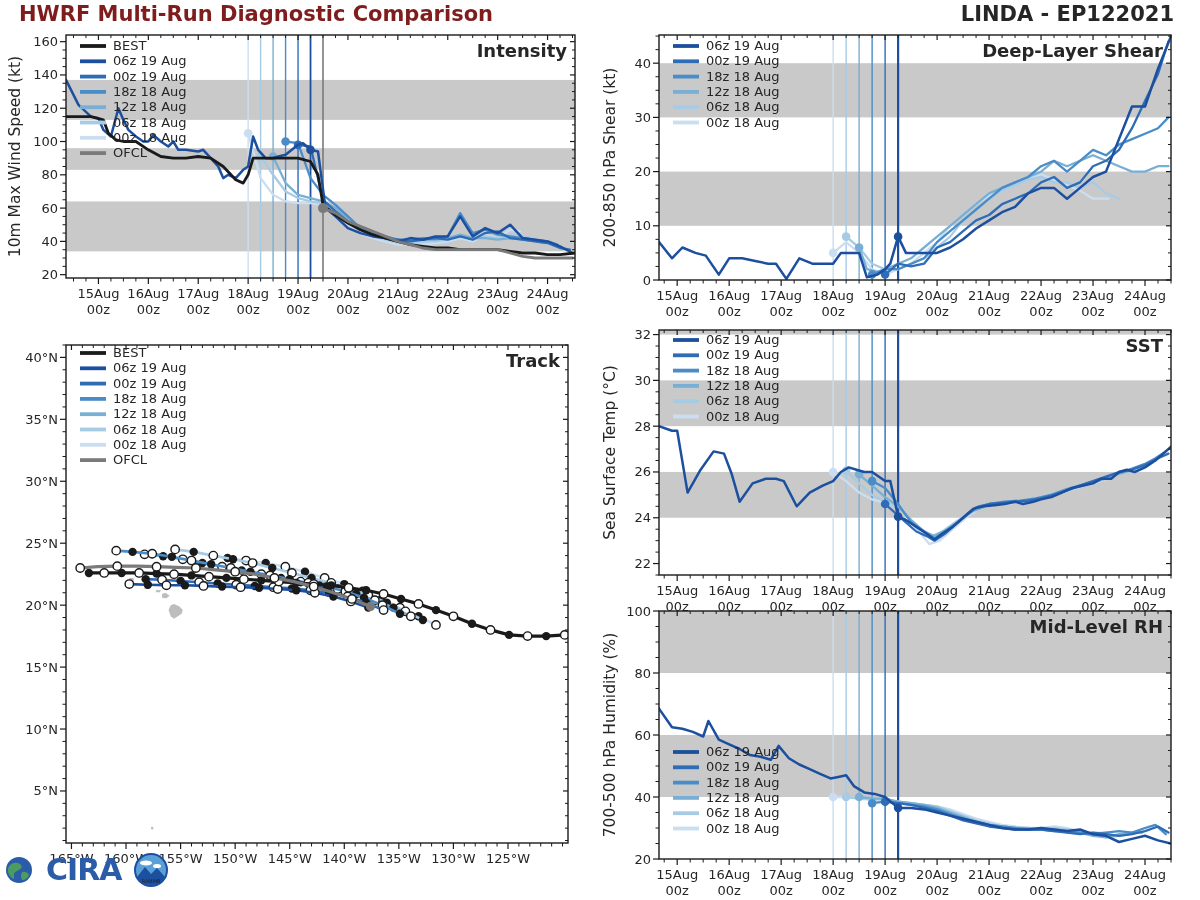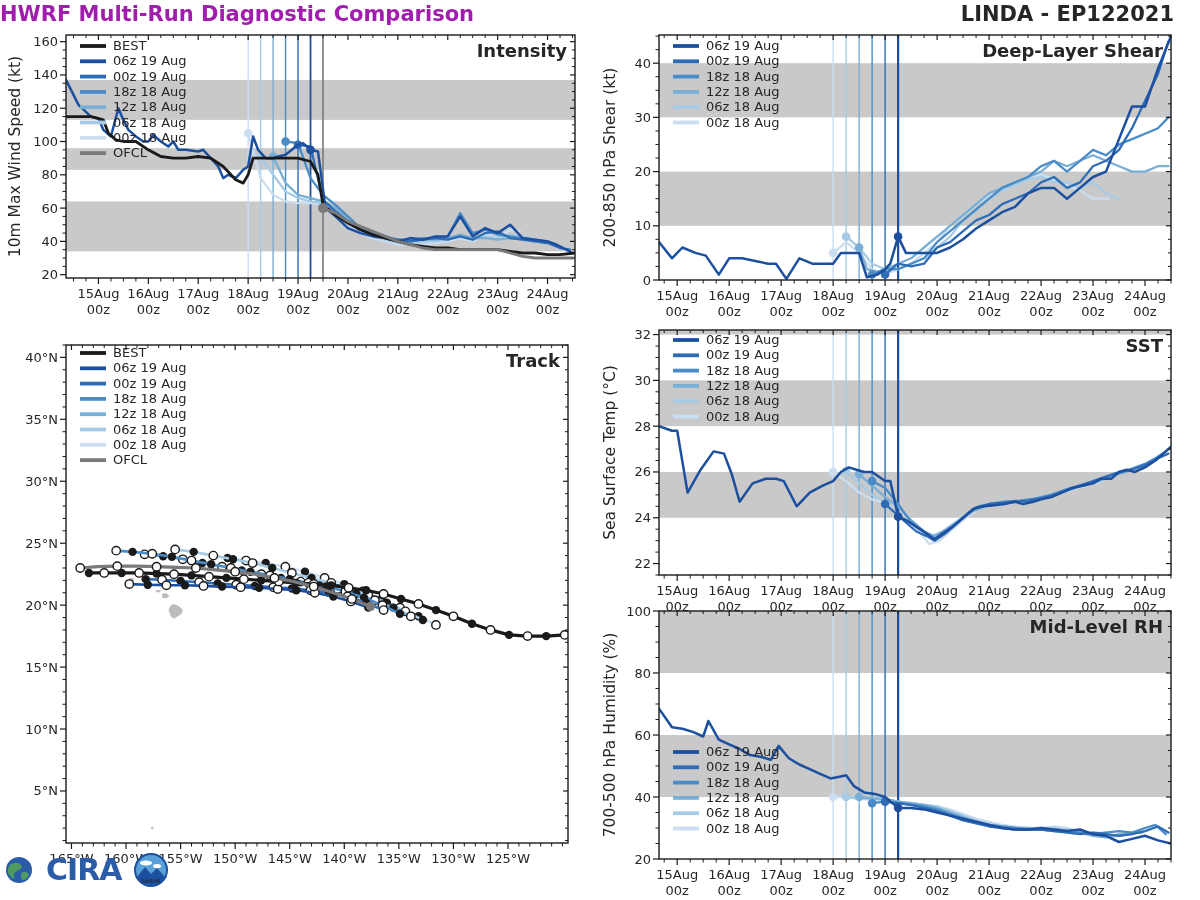--- a/index.html
+++ b/index.html
@@ -1,19 +1,19 @@
 <!DOCTYPE html>
 <html><head>
 <meta charset="utf-8">
 <style>
   html,body{margin:0;padding:0;background:#fff;}
   #page{position:relative;width:1200px;height:900px;background:#fff;overflow:hidden;
         font-family:"DejaVu Sans","Liberation Sans",sans-serif;}
   #fig{position:absolute;left:0;top:0;}
-  .main-title{position:absolute;top:2px;left:0;font-size:21px;font-weight:bold;color:#a21caf;}
+  .main-title{position:absolute;top:2px;left:19px;font-size:21px;font-weight:bold;color:#7f1d1d;}
   .storm-title{position:absolute;top:2px;right:26px;font-size:21px;font-weight:bold;color:#262626;text-align:center;}
   #logo{position:absolute;left:4px;top:853px;display:flex;align-items:center;gap:12px;}
   #logo .cira-text{font-size:30px;font-weight:bold;color:#2b5ca8;letter-spacing:-1px;line-height:1;}
   text{fill:#262626;}
 </style>
 </head>
 <body>
 
 <div id="page">
   <div class="main-title">HWRF Multi-Run Diagnostic Comparison</div>

